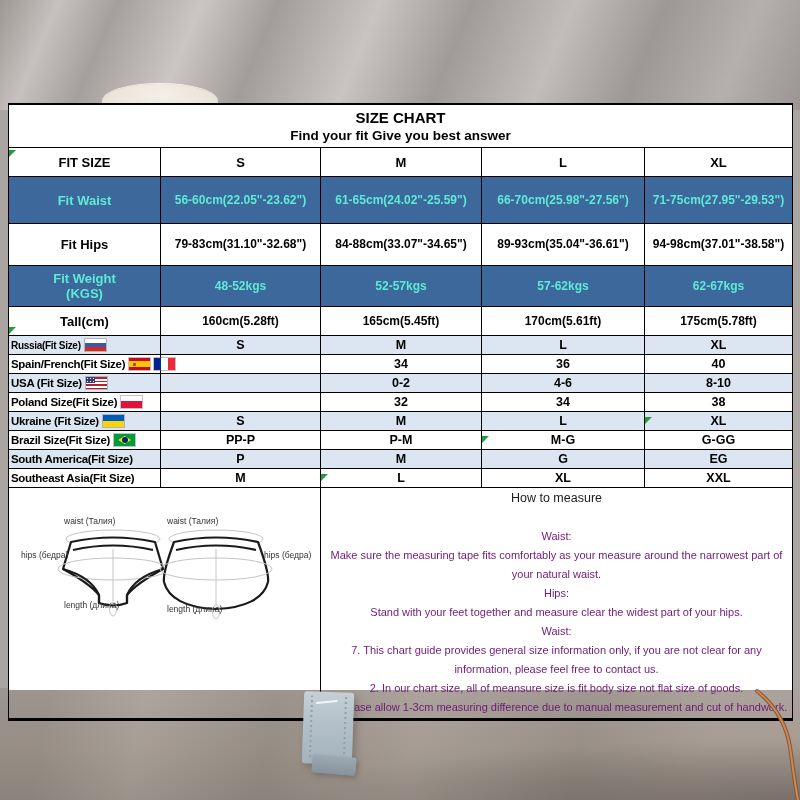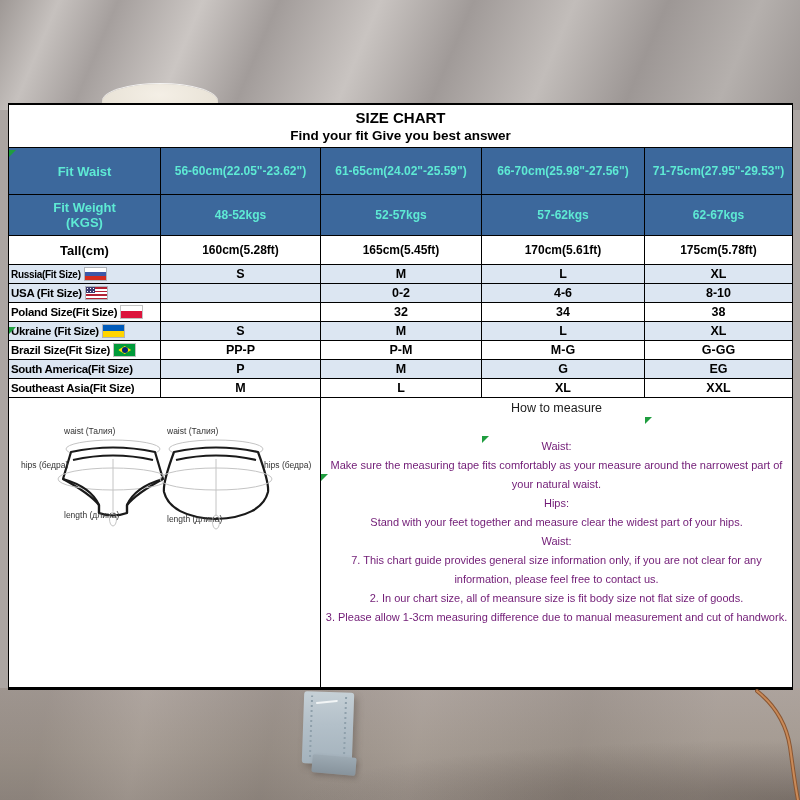--- a/index.html
+++ b/index.html
@@ -119,27 +119,41 @@
         <col style="width:163px">
         <col style="width:148px">
   </colgroup>
   <tbody>
         <tr class="r-title">
     <td colspan="5">
       <div class="t1">SIZE CHART</div>
       <div class="t2">Find your fit Give you best answer</div>
     </td>
   </tr>
+  <tr class="r-head">
+    <td>FIT SIZE</td>
+    <td>S</td>
+    <td>M</td>
+    <td>L</td>
+    <td>XL</td>
+  </tr>
   <tr class="r-waist blue">
     <td class="row-label">Fit Waist</td>
     <td class="measure-val">56-60cm(22.05"-23.62")</td>
     <td class="measure-val">61-65cm(24.02"-25.59")</td>
     <td class="measure-val">66-70cm(25.98"-27.56")</td>
     <td class="measure-val">71-75cm(27.95"-29.53")</td>
   </tr>
+  <tr class="r-hips">
+    <td class="row-label">Fit Hips</td>
+    <td class="measure-val">79-83cm(31.10"-32.68")</td>
+    <td class="measure-val">84-88cm(33.07"-34.65")</td>
+    <td class="measure-val">89-93cm(35.04"-36.61")</td>
+    <td class="measure-val">94-98cm(37.01"-38.58")</td>
+  </tr>
   <tr class="r-weight blue">
     <td class="row-label">
       <div>Fit Weight</div>
       <div>(KGS)</div>
     </td>
     <td class="measure-val">48-52kgs</td>
     <td class="measure-val">52-57kgs</td>
     <td class="measure-val">57-62kgs</td>
     <td class="measure-val">62-67kgs</td>
   </tr>
@@ -155,20 +169,33 @@
     <td class="c-label">
       <span class="c-label-inner">
         <span class="c-label-text small">Russia(Fit Size)</span>
         <span class="flag flag-russia"></span>
       </span>
     </td>
     <td>S</td>
     <td>M</td>
     <td>L</td>
     <td>XL</td>
+  </tr>
+  <tr class="r-country">
+    <td class="c-label">
+      <span class="c-label-inner">
+        <span class="c-label-text">Spain/French(Fit Size)</span>
+        <span class="flag flag-spain"></span>
+        <span class="flag flag-france"></span>
+      </span>
+    </td>
+    <td></td>
+    <td>34</td>
+    <td>36</td>
+    <td>40</td>
   </tr>
   <tr class="r-country shade">
     <td class="c-label">
       <span class="c-label-inner">
         <span class="c-label-text">USA (Fit Size)</span>
         <span class="flag flag-usa"></span>
       </span>
     </td>
     <td></td>
     <td>0-2</td>

